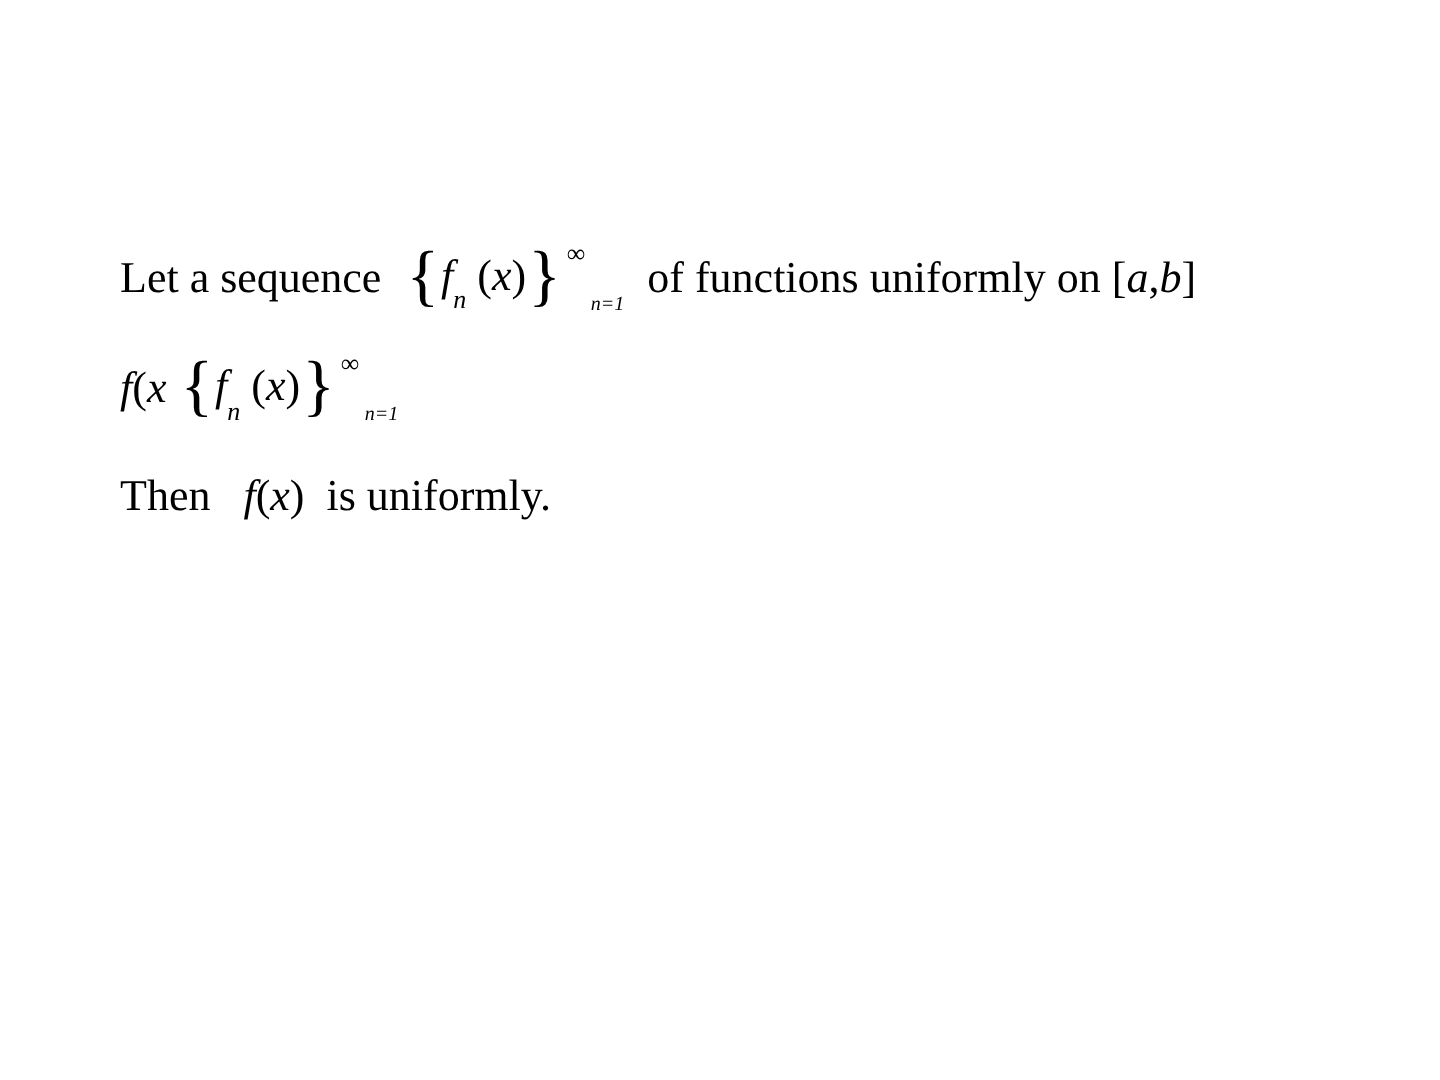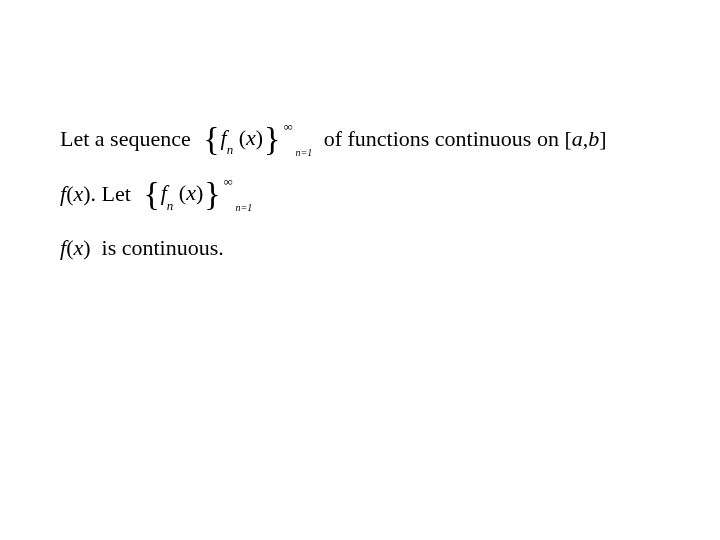--- a/index.html
+++ b/index.html
@@ -81,46 +81,46 @@
       <span>
         <span class="fn">f</span><span class="sub">n</span>
         <span>(</span><span class="fn">x</span><span>)</span>
       </span>
       <span class="brace">}</span>
       <span class="sup-lim">
         <span class="top">∞</span>
         <span class="bot">n=1</span>
       </span>
     </span>
-    <span class="txt"> of functions continuous on [</span>
+    <span class="txt"> of functions uniformly on [</span>
       <span class="it">a</span>
       <span>,</span>
       <span class="it">b</span>
       <span>]</span>
   </div>
 
   <div class="row">
       <span class="it">f </span>
       <span>(</span>
       <span class="it">x</span>
-      <span class="txt">). Let </span>
     <span class="seq">
       <span class="brace">{</span>
       <span>
         <span class="fn">f</span><span class="sub">n</span>
         <span>(</span><span class="fn">x</span><span>)</span>
       </span>
       <span class="brace">}</span>
       <span class="sup-lim">
         <span class="top">∞</span>
         <span class="bot">n=1</span>
       </span>
     </span>
   </div>
 
   <div class="row">
+    <span class="txt">Then   </span>
       <span class="it">f </span>
       <span>(</span>
       <span class="it">x</span>
-      <span class="txt">)  is continuous.</span>
+      <span class="txt">)  is uniformly.</span>
   </div>
 
 </div>
 
 </body></html>

